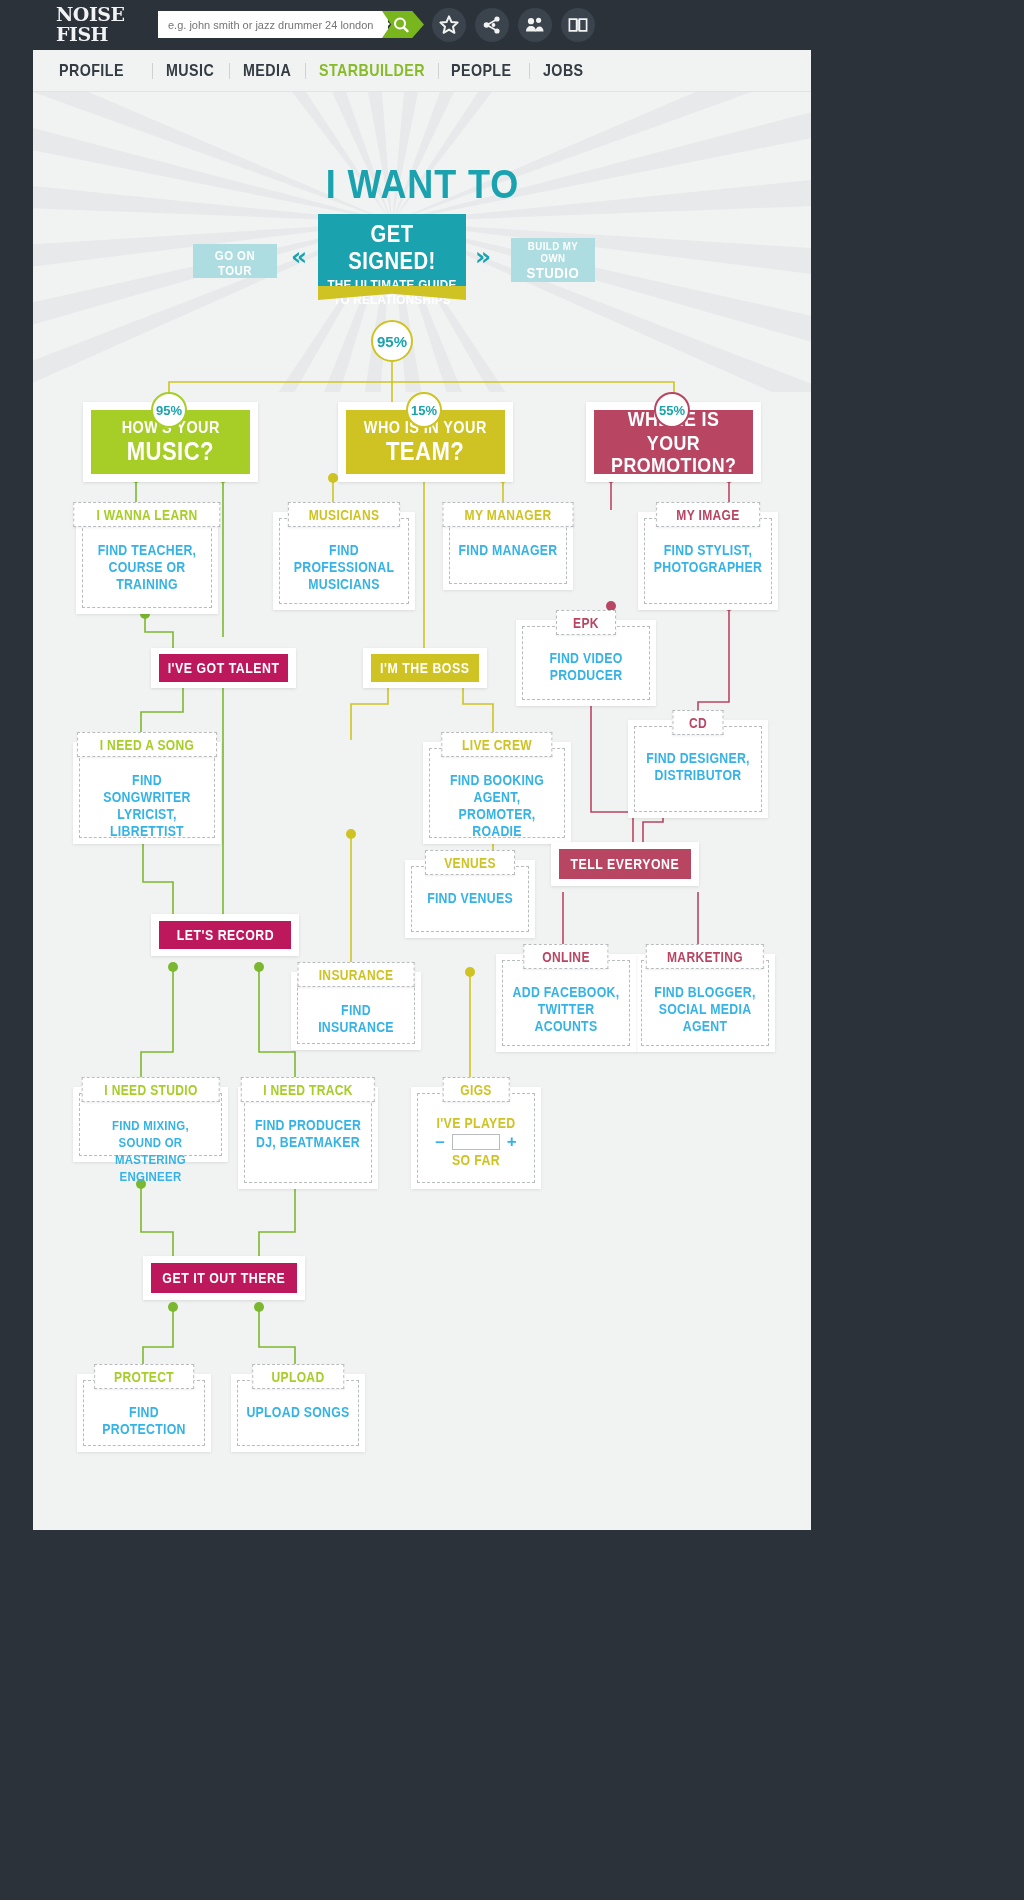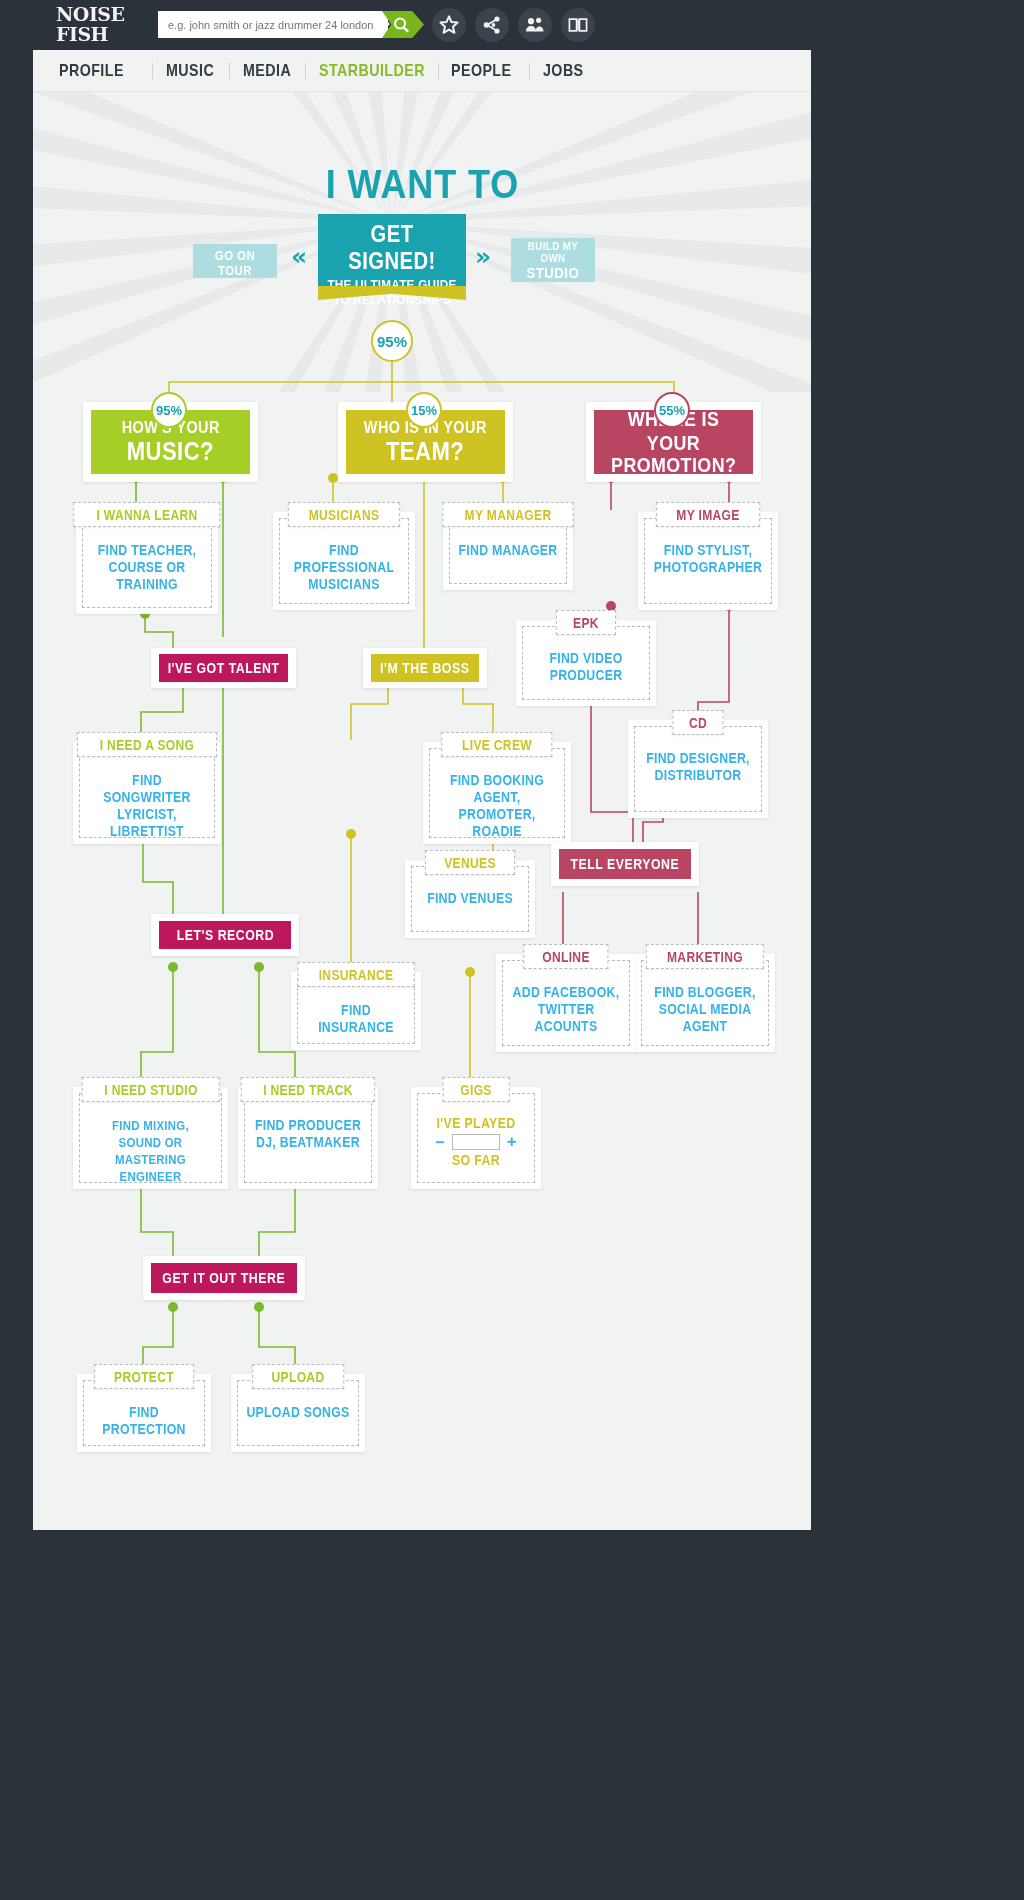--- a/index.html
+++ b/index.html
@@ -663,21 +663,21 @@
         <div class="dashbody"></div>
         <div class="tab">
           <span class="pink-txt">ONLINE</span>
         </div>
         <div class="body">
           <a>ADD FACEBOOK,</a>
           <a>TWITTER ACOUNTS</a>
         </div>
       </div>
 
-      <div class="sub" style="left:40px;top:985px;width:155px;height:112px;">
+      <div class="sub" style="left:40px;top:985px;width:155px;height:85px;">
         <div class="white"></div>
         <div class="dashbody"></div>
         <div class="tab">
           <span class="green-txt">I NEED STUDIO</span>
         </div>
         <div class="body">
           <a style="font-size:13px">FIND MIXING, SOUND OR</a>
           <a style="font-size:13px">MASTERING  ENGINEER</a>
         </div>
       </div>

